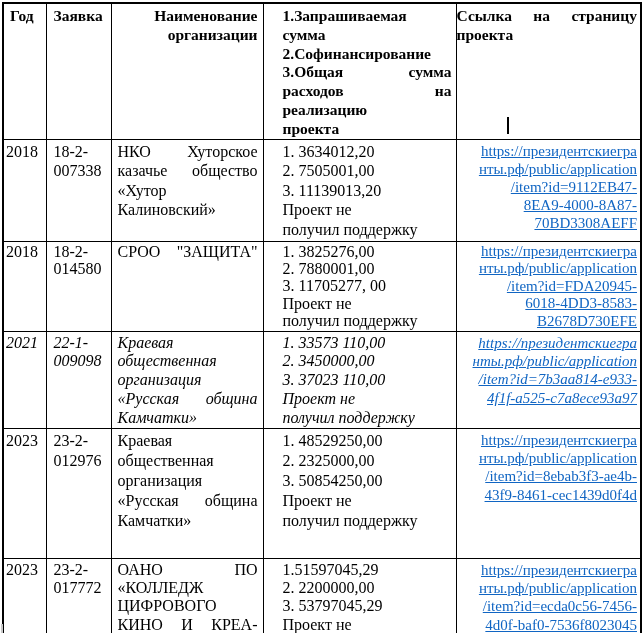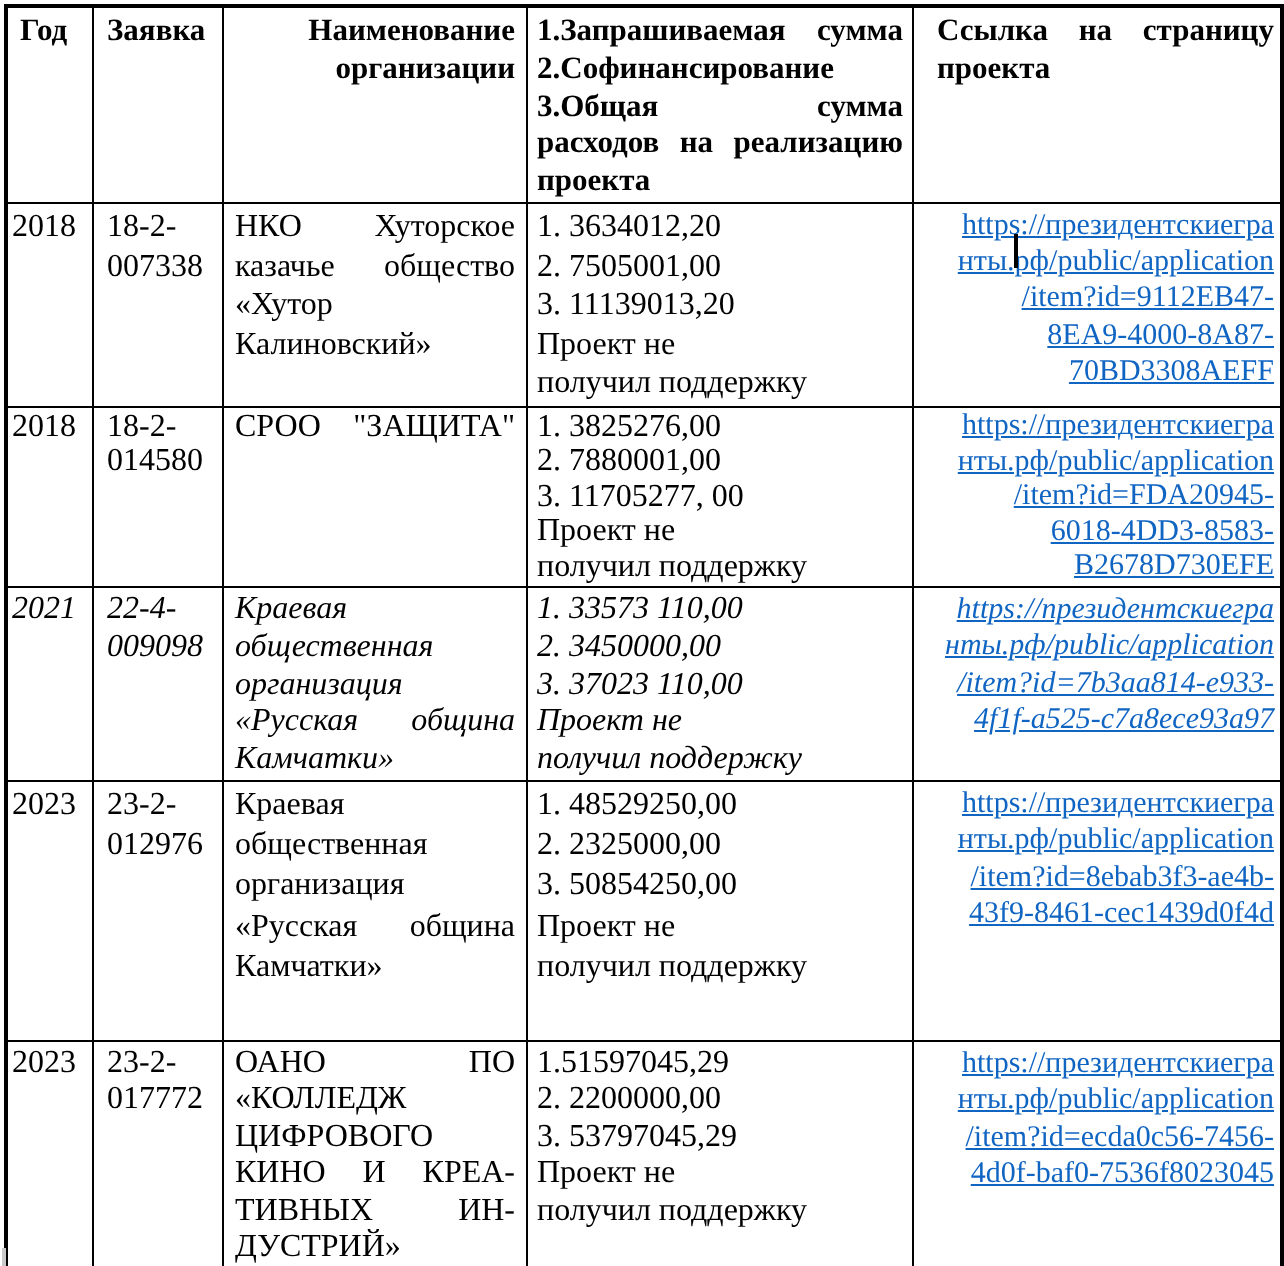--- a/index.html
+++ b/index.html
@@ -10,22 +10,22 @@
   td,th{border:1px solid #000;vertical-align:top;white-space:pre-line;overflow:hidden;
         font-size:16px;padding:2px 4px 0 6px;}
   th{font-weight:bold;text-align:left;line-height:18.8px;font-size:15.5px;padding-top:3px;}
   
   .j{text-align:justify;text-align-last:justify;}
   
   .c-year{padding-left:2px;padding-right:1px;}
   .th-year{padding-left:6px;}
   .c-app{padding-left:7px;}
   .c-org{padding-left:6px;padding-right:5px;text-align:right;}
-  .c-sum{padding-left:5px;}
-  .c-link{padding-left:12px;padding-right:3px;}
+  .c-sum{padding-left:19px;}
+  .c-link{padding-left:0;padding-right:3px;}
   
   .r0 td{line-height:19.6px;}
   .r1 td{line-height:17.4px;padding-top:1px;}
   .r2 td{line-height:18.8px;}
   .r3 td{line-height:20.2px;}
   .r4 td{line-height:18.4px;}
   a.plink{color:var(--link,#1065c3);text-decoration:underline;font-size:15px;display:block;text-align:right;}
   .r0 .plink{line-height:18.2px;}
   .r1 .plink{line-height:17.6px;}
   .r2 .plink,.r3 .plink,.r4 .plink{line-height:18.4px;}
@@ -98,21 +98,21 @@
 получил поддержку</td>
         <td class="c-link"><a href="#" class="plink">https://президентскиегра
 нты.рф/public/application
 /item?id=FDA20945-
 6018-4DD3-8583-
 B2678D730EFE</a></td>
       </tr>
 
       <tr class="r2">
         <td class="c-year">2021</td>
-        <td class="c-app">22-4-
+        <td class="c-app">22-1-
 009098</td>
         <td class="c-org j">Краевая
 общественная
 организация
 «Русская община
 Камчатки»</td>
         <td class="c-sum">1. 33573 110,00
 2. 3450000,00
 3. 37023 110,00
 Проект не

